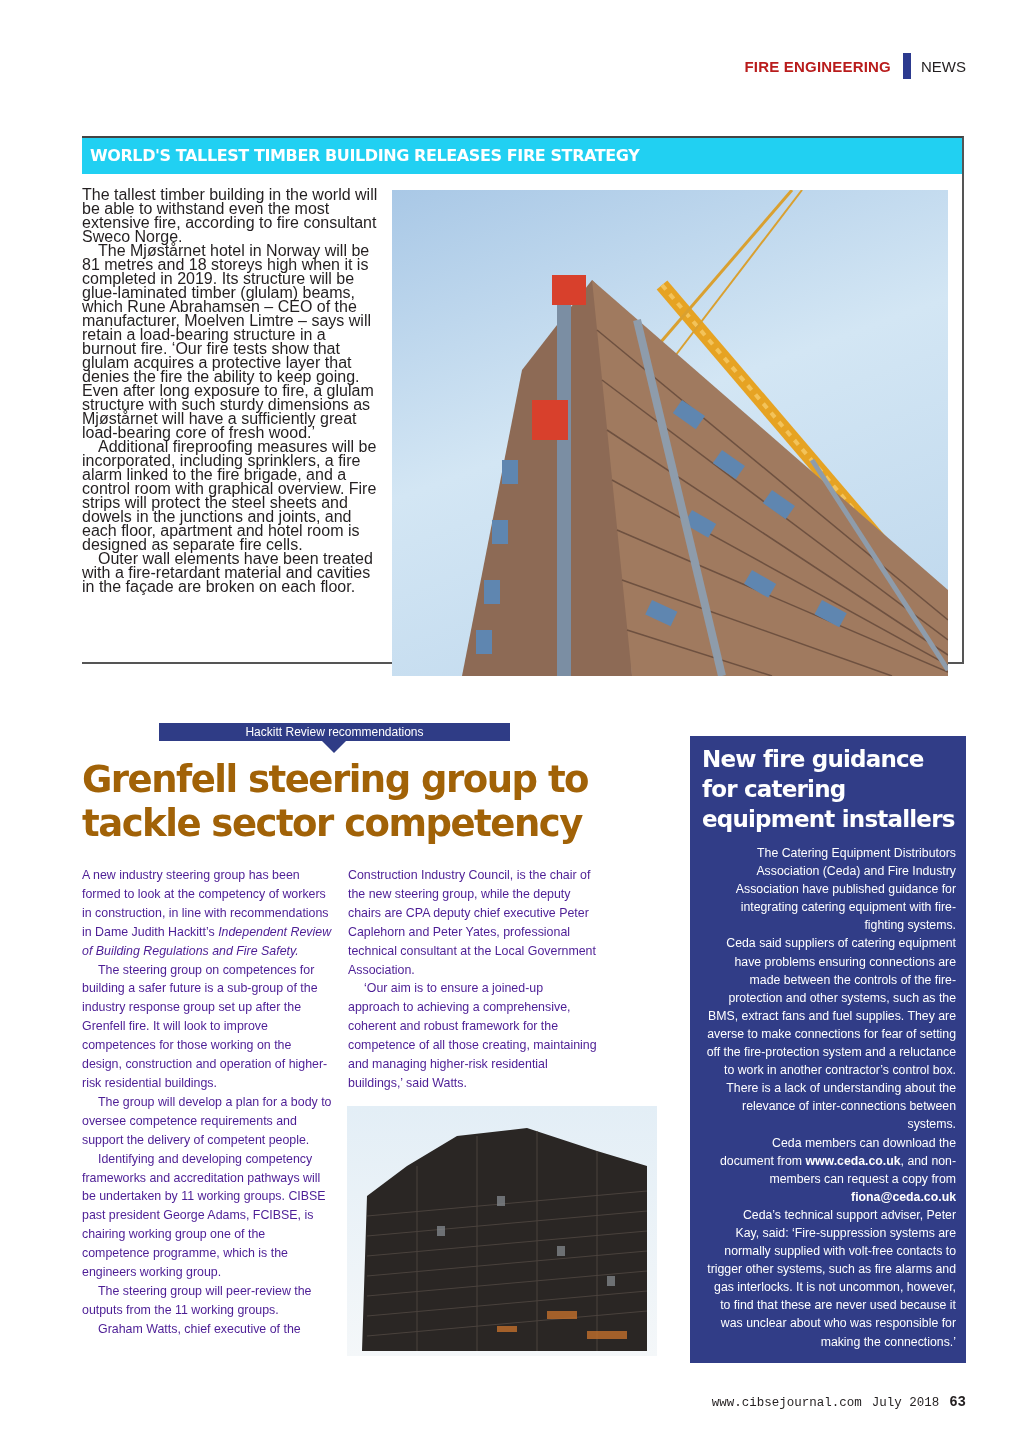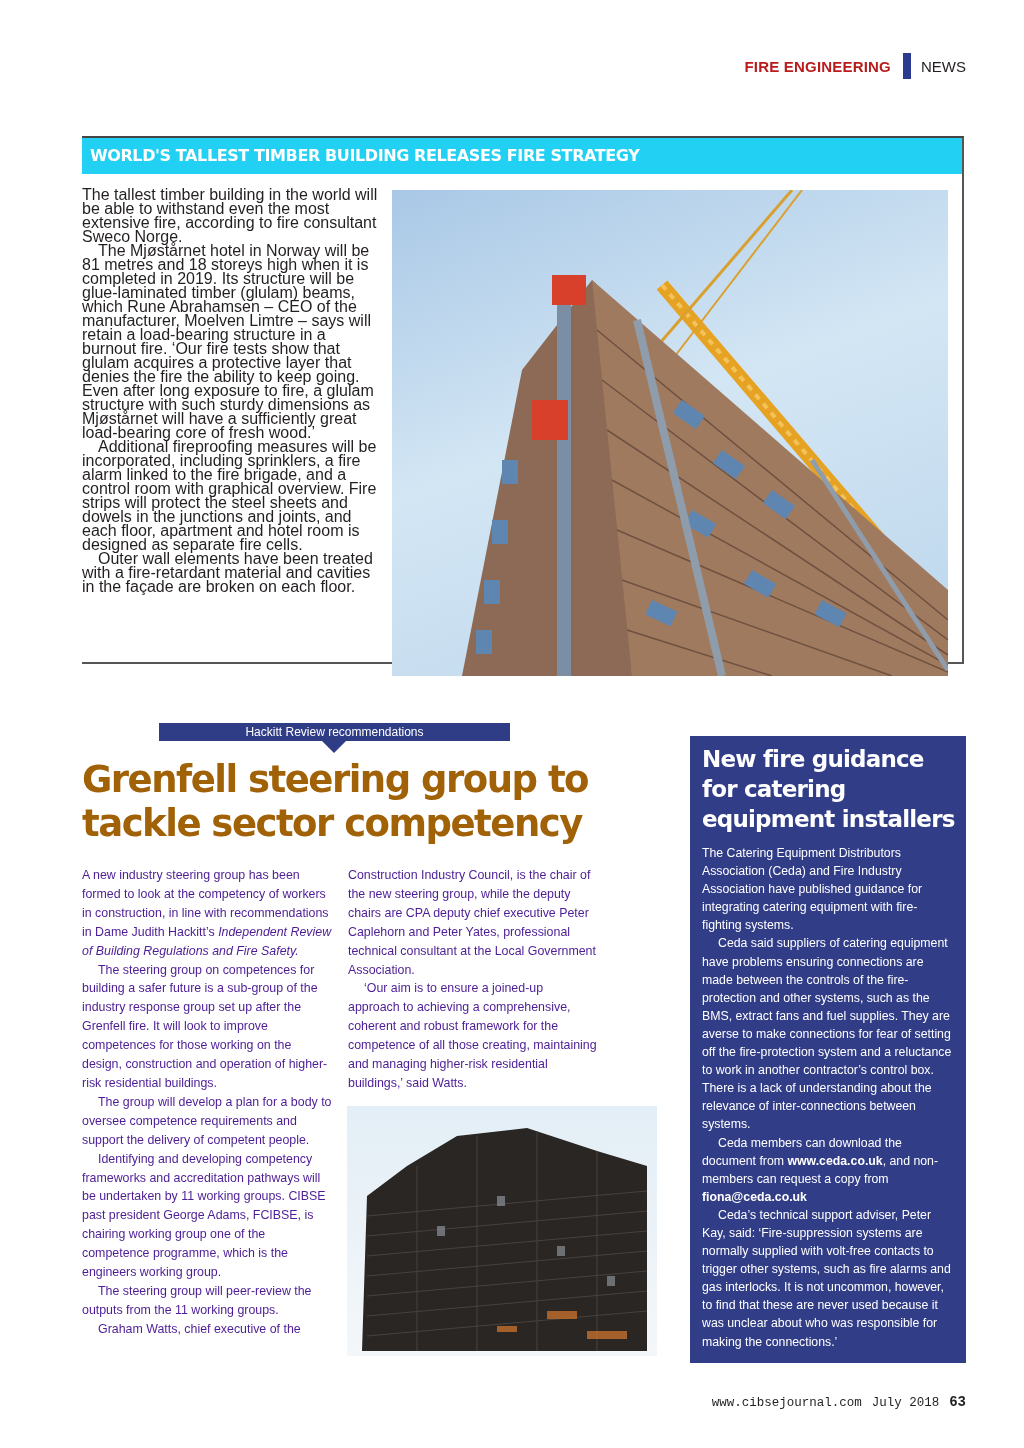--- a/index.html
+++ b/index.html
@@ -26,21 +26,21 @@
   .col p { margin: 0; }
   .col p.indent { text-indent: 16px; }
   .col1 { left: 82px; top: 866px; width: 250px; }
   .col2 { left: 348px; top: 866px; width: 250px; }
   .grenfell-photo { position: absolute; left: 347px; top: 1106px; width: 310px; height: 250px; overflow: hidden; background: linear-gradient(180deg, #e3eef6 0%, #f4f7f9 100%); }
 
   
   .sidebar { position: absolute; left: 690px; top: 725px; width: 276px; height: 627px; background: #313d87; color: #ffffff; padding: 8px 10px 0 12px; box-sizing: border-box; margin-top: 11px; }
   .sidebar h2 { margin: 0 0 10px 0; font-family: "DejaVu Sans", sans-serif; font-weight: bold; font-size: 23px; line-height: 30px; letter-spacing: -0.8px; }
   .sidebar .body { font-size: 12.3px; line-height: 18.1px; }
-  .sidebar .body p { margin: 0; }
+  .sidebar .body p { margin: 0; text-align: right; }
   .sidebar .body p.indent { text-indent: 16px; }
   .sidebar b { font-weight: bold; }
 
   .footer { position: absolute; right: 58px; top: 1394px; font-size: 12.5px; display: flex; gap: 10px; align-items: baseline; font-family: Liberation Mono, monospace; }
   .footer .pg { font-weight: bold; font-size: 14px; }
 </style>
 </head>
 <body>
 
 <div class="header">

